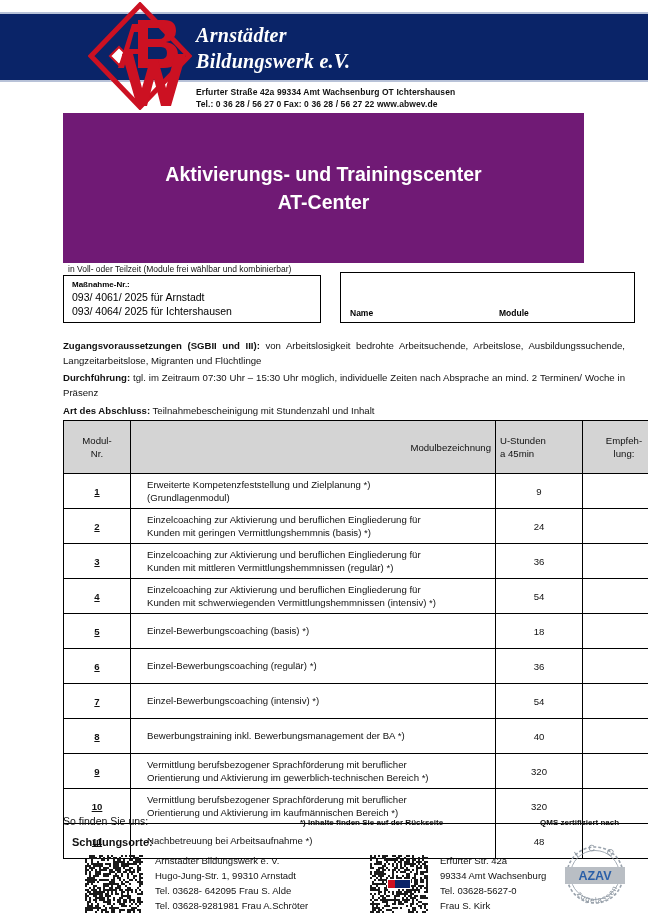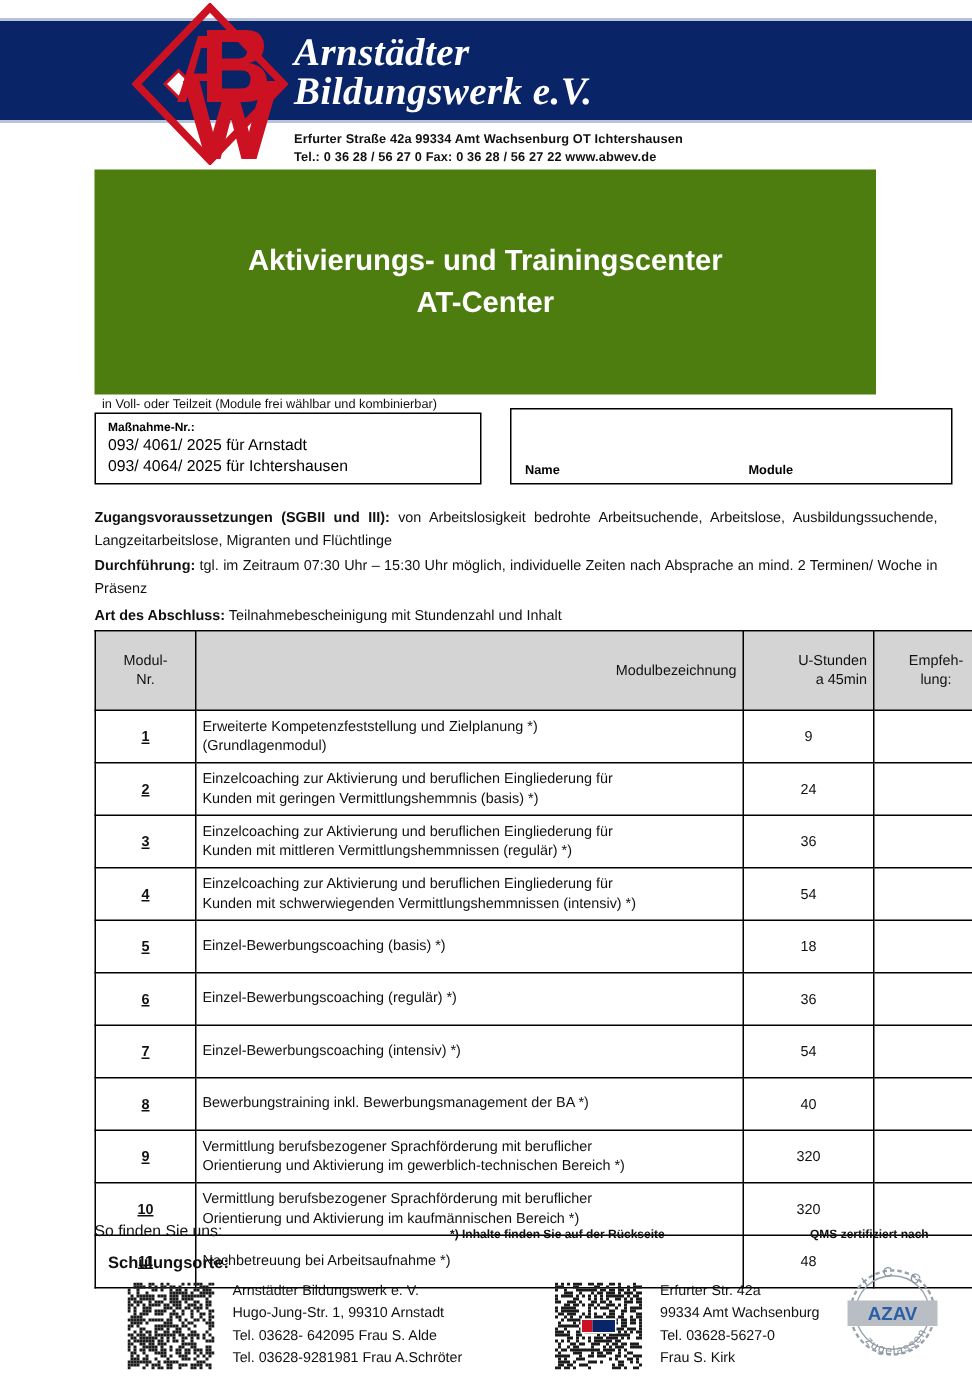--- a/index.html
+++ b/index.html
@@ -29,21 +29,21 @@
     box-sizing: border-box;
   }
   .org-name {
     position: absolute;
     left: 196px;
     top: 22px;
     color: #ffffff;
     font-family: "Liberation Serif", serif;
     font-style: italic;
     font-weight: bold;
-    font-size: 26px;
+    font-size: 20px;
     line-height: 26px;
     letter-spacing: 0.3px;
     white-space: nowrap;
   }
   .org-name span { display: block; }
 
   
   .logo-wrap {
     position: absolute;
     left: 88px;
@@ -63,21 +63,21 @@
   }
   .contact-line span { display: block; letter-spacing: 0.1px; }
 
   
   .title-box {
     position: absolute;
     left: 63px;
     top: 113px;
     width: 521px;
     height: 150px;
-    background: #4d7c0f;
+    background: #701a75;
     color: #ffffff;
     display: flex;
     align-items: center;
     justify-content: center;
     text-align: center;
   }
   .title-box .t {
     font-size: 19.5px;
     font-weight: bold;
     line-height: 28px;
@@ -165,34 +165,34 @@
   }
   .mod-table thead th {
     background: #d4d4d4;
     height: 48px;
     font-weight: normal;
     padding: 2px 4px;
     line-height: 13px;
   }
   .th-nr      { width: 58px;  text-align: center; }
   .th-bez     { width: 352px; text-align: right; padding-left: 8px !important; }
-  .th-std     { width: 78px;  text-align: right; }
+  .th-std     { width: 78px;  text-align: left; }
   .th-emp     { width: 74px;  text-align: center; }
 
   .mod-table tbody td { height: 30px; }
   .cell-nr {
     text-align: center;
     font-weight: bold;
     color: #10245c;
     text-decoration: underline;
     font-size: 10px;
   }
   .cell-bez {
     text-align: left;
-    padding: 2px 6px 2px 4px;
+    padding: 2px 6px 2px 16px;
     line-height: 13.5px;
   }
   .cell-std { text-align: center; }
   .cell-emp { text-align: center; }
 
   
   .so-finden {
     position: absolute;
     left: 63px;
     top: 815px;

